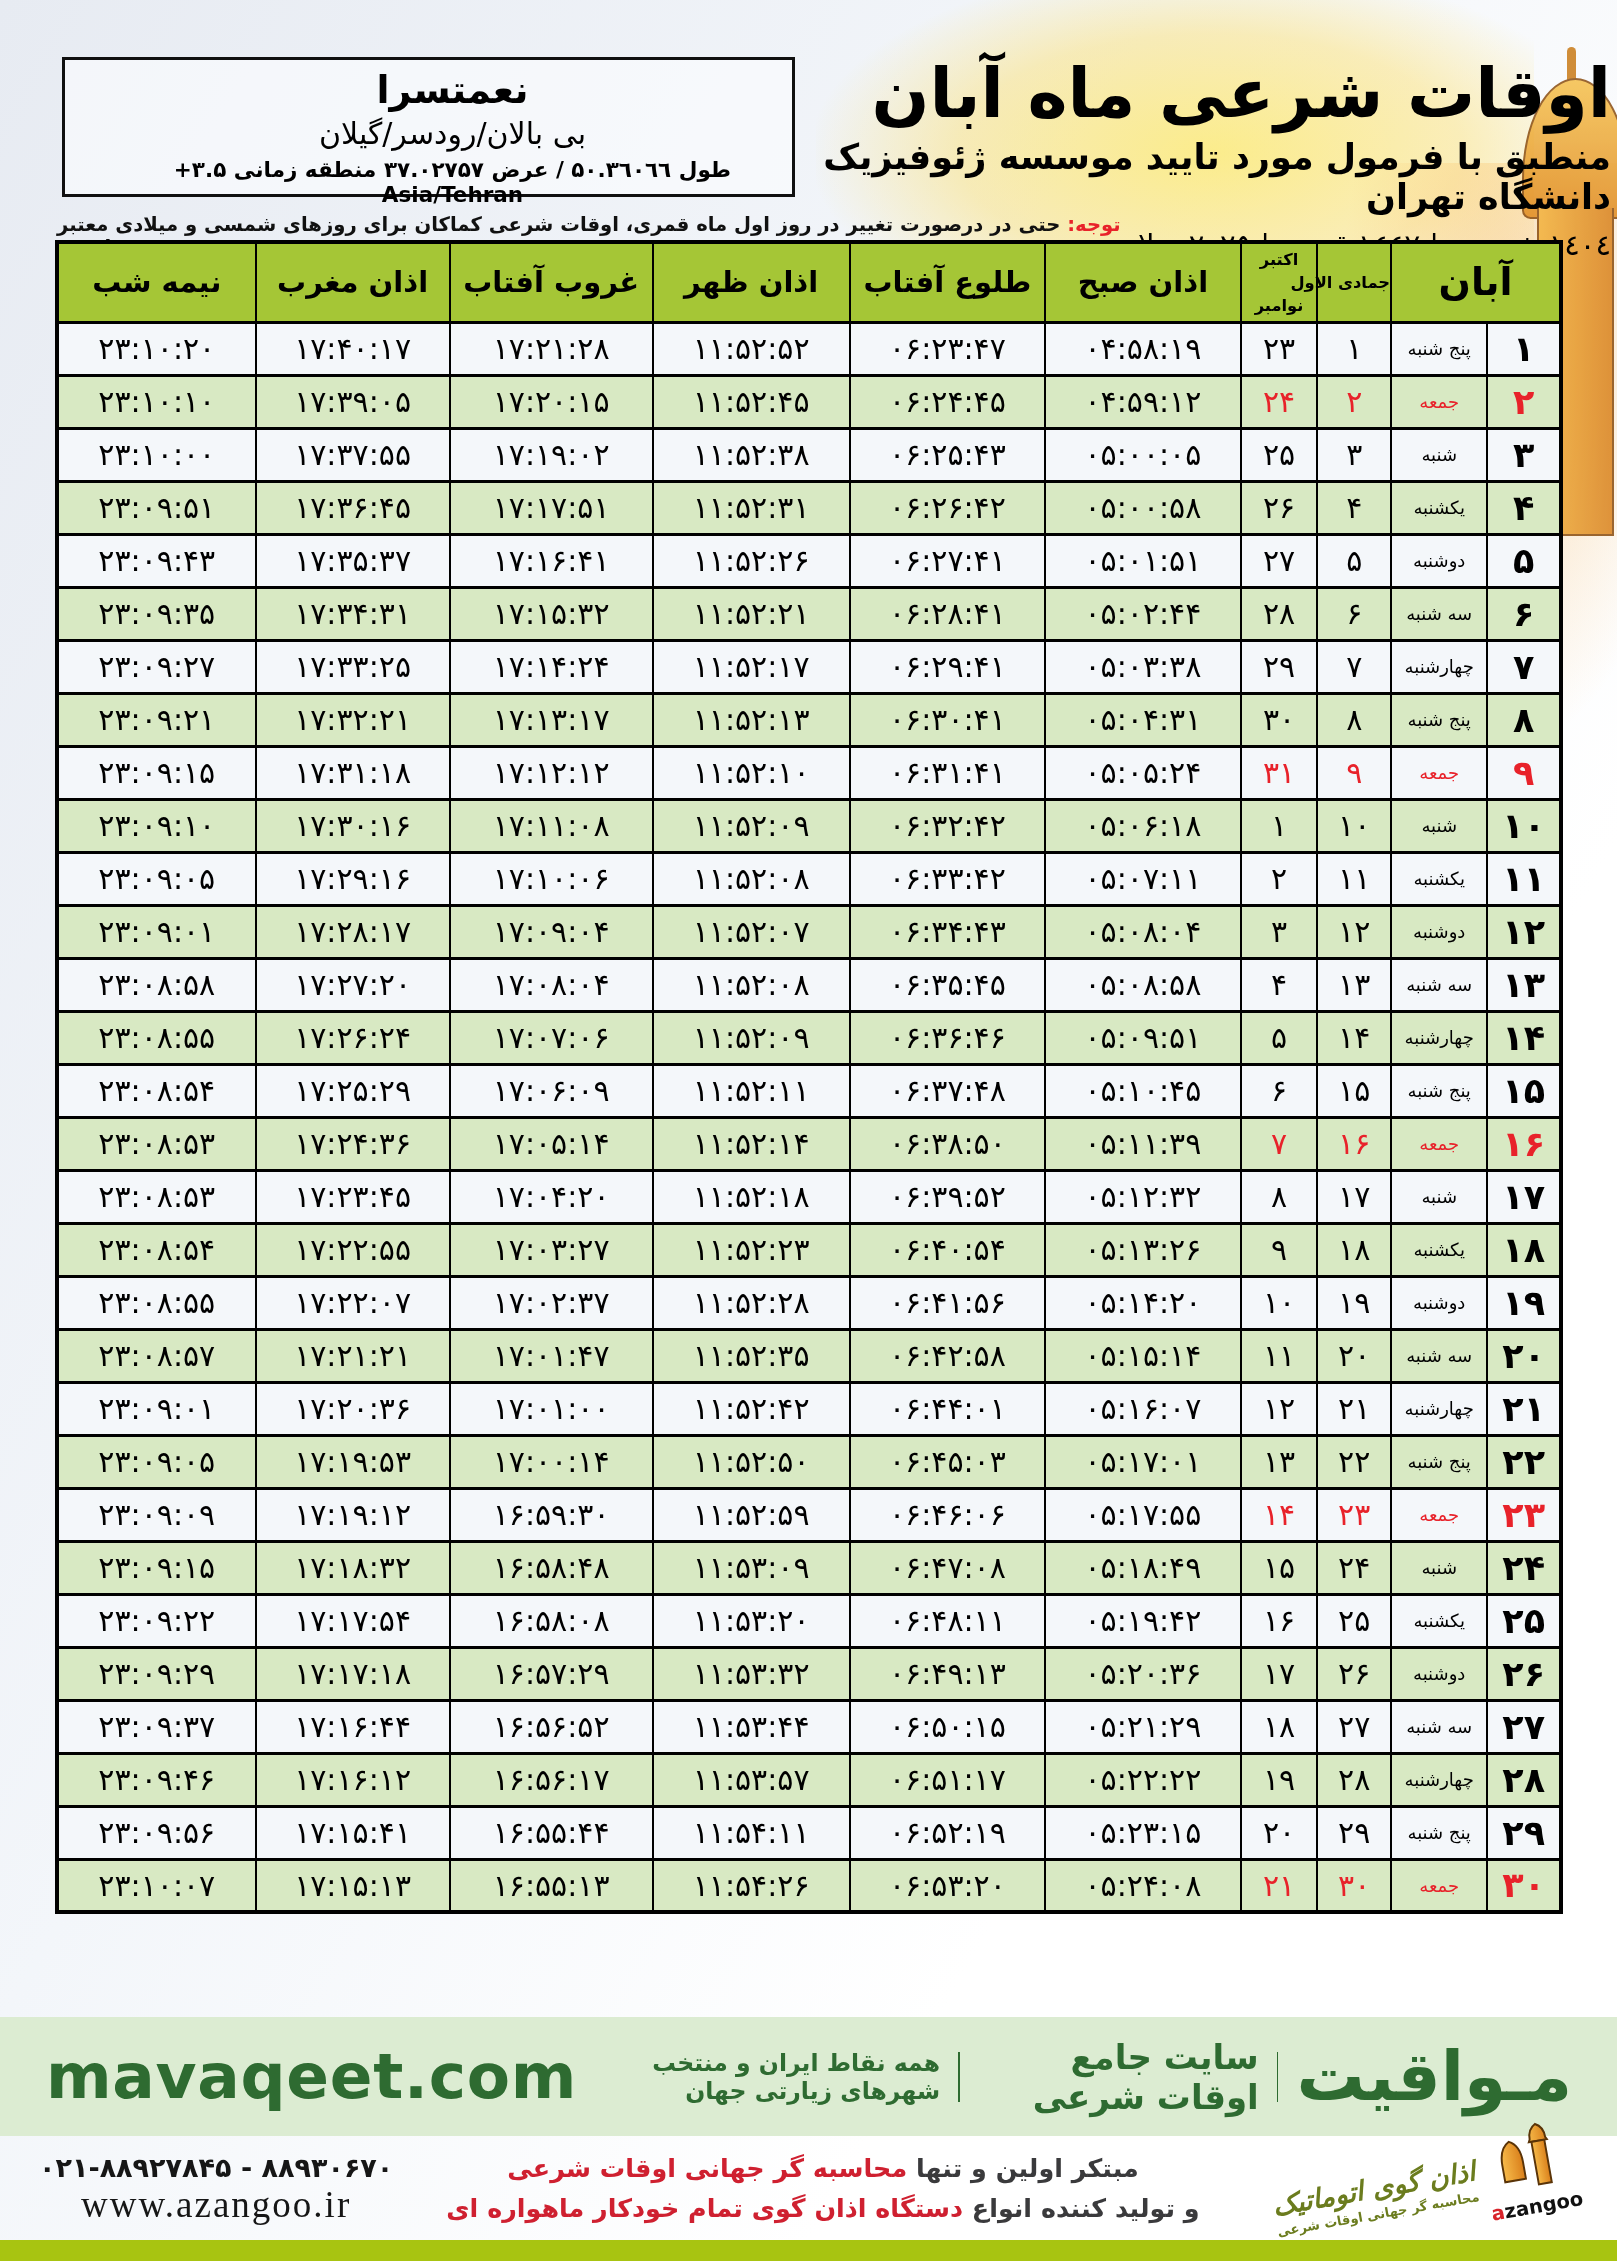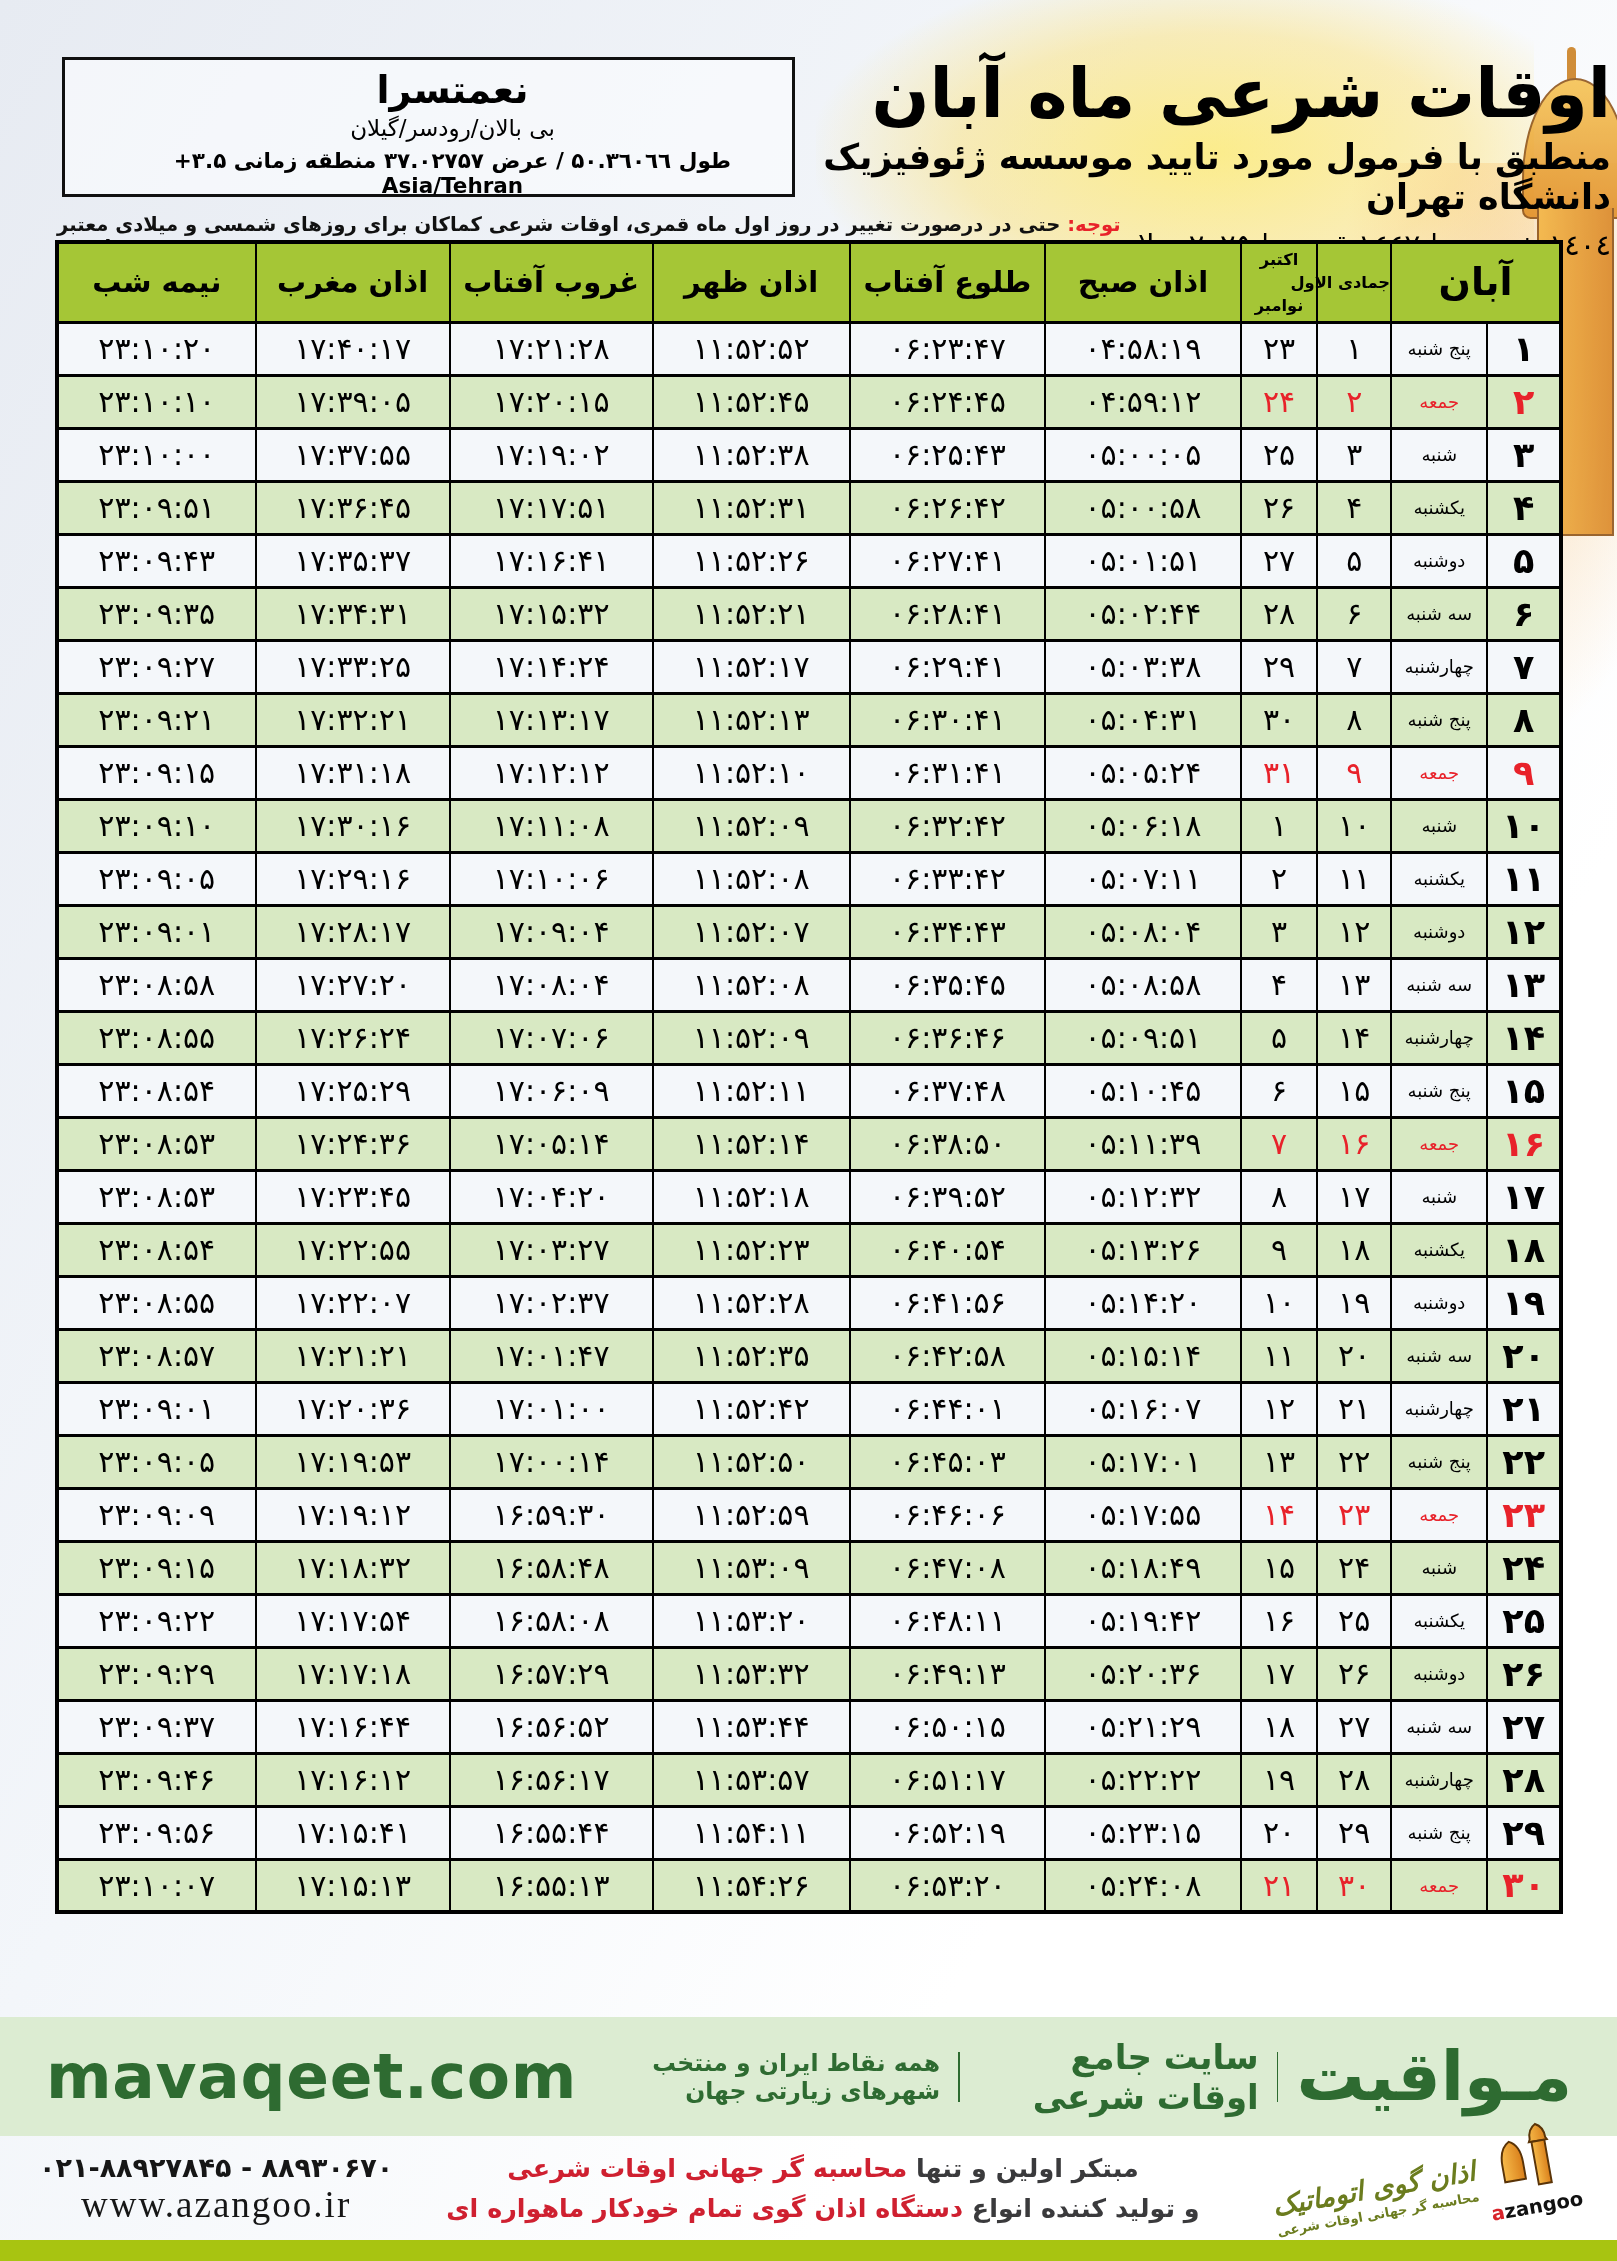--- a/index.html
+++ b/index.html
@@ -15,21 +15,21 @@
   .mosque .dome{position:absolute;top:0;left:23.5px;width:103px;height:137px;
         background:linear-gradient(180deg,#f6c04a,#e08b20);border:2px solid #8a4d10;
         border-radius:50% 50% 8% 8% / 72% 72% 6% 6%;}
   .mosque .spire{position:absolute;top:-31px;left:69px;width:9px;height:39px;background:#c97a18;border-radius:4.6px;}
   .mosque .tower{position:absolute;top:130px;left:39px;width:73px;height:326px;
         background:linear-gradient(90deg,#f3b23c,#d9821d);border:2px solid #8a4d10;border-top:none;}
   
   .loc-box{position:absolute;left:62px;top:57px;width:679px;height:134px;z-index:2;
         border:3.3px solid #101010;background:rgba(252,253,255,.6);text-align:center;direction:rtl;color:#000;padding-left:48px;}
   .loc-name{font-size:38px;font-weight:bold;margin-top:6.5px;line-height:1.25;}
-  .loc-region{font-size:23px;line-height:1.3;}
+  .loc-region{font-size:30px;line-height:1.3;}
   .loc-coords{font-size:21.5px;font-weight:bold;margin-top:3.9px;}
   
   .title-block{position:absolute;left:750px;top:51px;width:861px;z-index:2;direction:rtl;color:#000;}
   .main-title{font-size:68px;font-weight:bold;line-height:1.25;margin:0;}
   .sub-title{font-size:35px;font-weight:bold;margin-top:1.3px;}
   .years-line{font-size:29px;margin-top:10.4px;}
   
   .note-line{position:absolute;left:57px;top:213px;width:1109px;z-index:2;direction:rtl;text-align:left;
         font-size:19.6px;font-weight:600;color:#111;}
   .note-line .red{color:#e8222a;}

